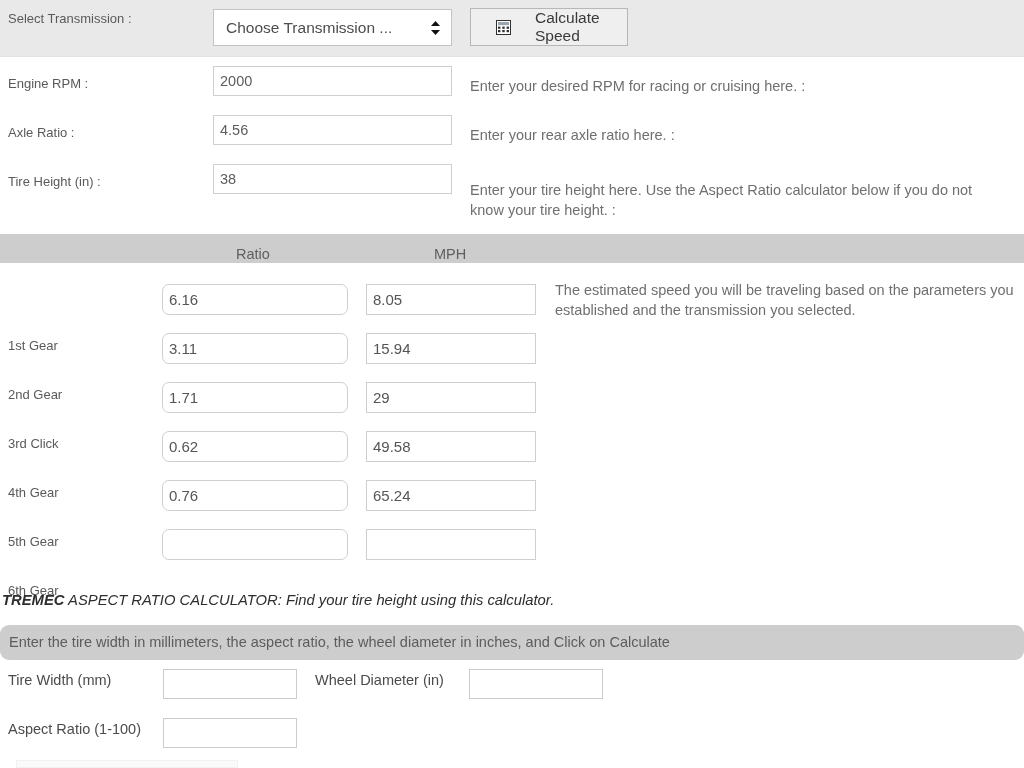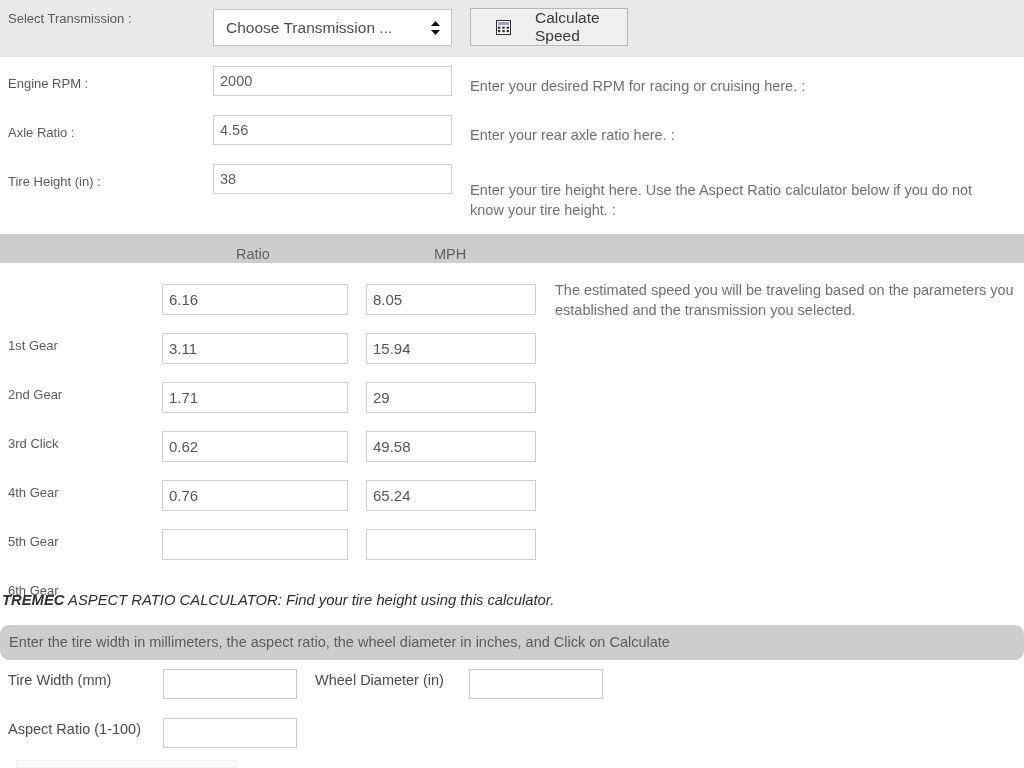--- a/index.html
+++ b/index.html
@@ -153,21 +153,21 @@
     height: 31px;
     background: #ffffff;
     border: 1px solid #cfcfcf;
     box-sizing: border-box;
     display: flex;
     align-items: center;
     padding-left: 6px;
     color: #555555;
     font-size: 15px;
   }
-  .gear-ratio { left: 162px; width: 186px; }
+  .gear-ratio { left: 162px; width: 186px; border-radius: 7px; }
   .gear-mph  { left: 366px; width: 170px; }
 
   .gear-note {
     position: absolute;
     left: 555px; top: 280px;
     width: 465px;
   }
 
   
   .tremec-title {

